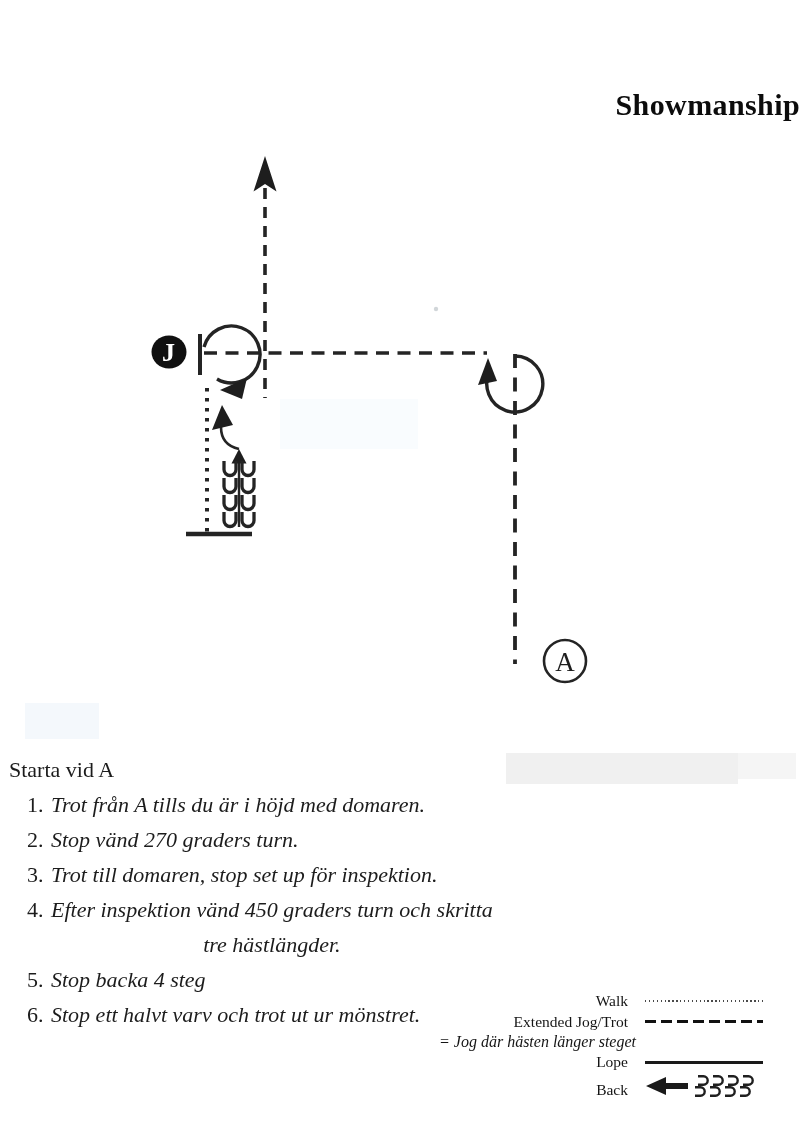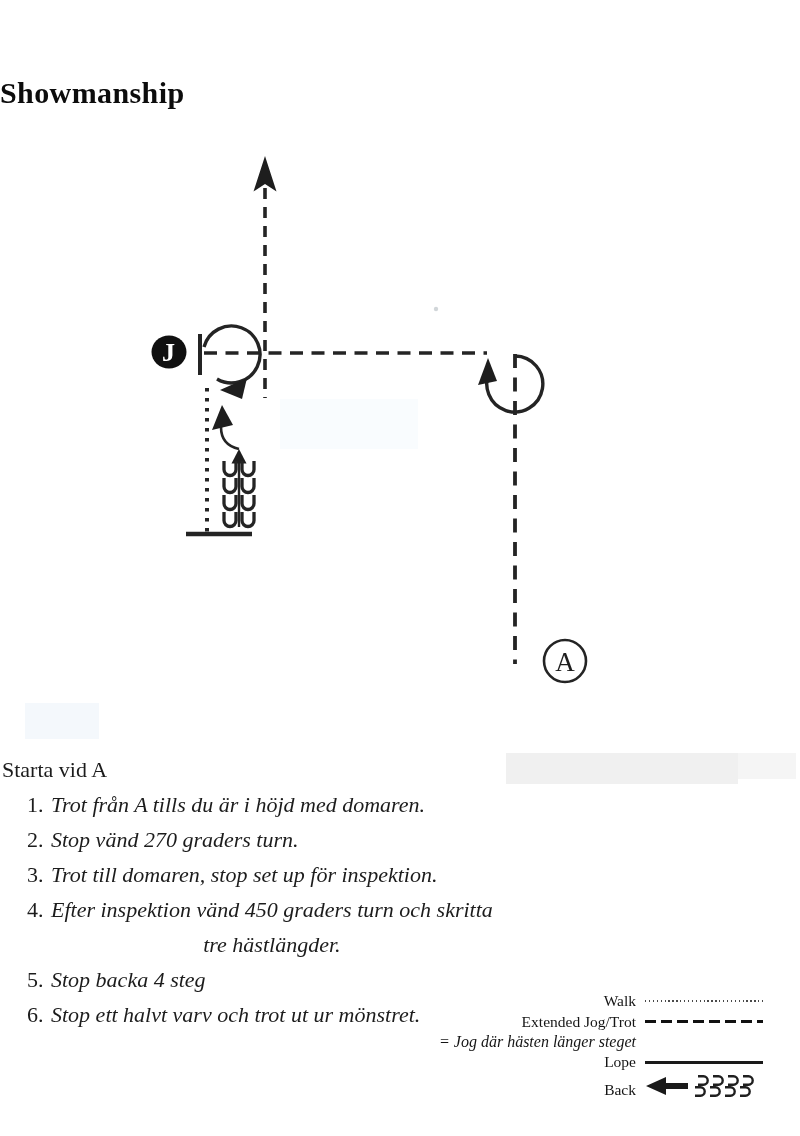--- a/index.html
+++ b/index.html
@@ -1,34 +1,34 @@
 <!DOCTYPE html>
 <html><head>
 <meta charset="utf-8">
 <style>
   html,body{margin:0;padding:0;background:#fff;}
   .page{position:relative;width:800px;height:1136px;background:#ffffff;overflow:hidden;
         font-family:"Liberation Serif",serif;color:#1c1c1c;}
-  .title{position:absolute;top:76px;left:0;width:100%;text-align:left;
+  .title{position:absolute;top:88px;left:0;width:100%;text-align:right;
          font-size:30px;font-weight:bold;color:#0c0c0c;letter-spacing:.4px;}
   svg.diagram{position:absolute;left:0;top:0;width:800px;height:1136px;}
 
   
   .instructions{position:absolute;left:0;top:752px;width:630px;font-size:22px;line-height:35px;}
-  .intro{padding-left:2px;}
+  .intro{padding-left:9px;}
   .item{display:flex;}
   .item .num{flex:0 0 24px;margin-left:27px;}
   .item .txt{max-width:514px;font-style:italic;}
   .item .cont{display:block;text-align:center;}
 
   
   .legend{position:absolute;top:991px;right:37px;font-size:15.5px;color:#151515;}
   .lrow{display:flex;align-items:center;justify-content:flex-end;height:20.4px;}
   .lrow-back{height:26px;align-items:flex-end;}
-  .llabel{margin-right:9px;white-space:nowrap;}
+  .llabel{margin-right:17px;white-space:nowrap;}
   .lnote{font-size:16px;padding-right:127px;white-space:nowrap;font-style:italic;}
   .lsample{width:118px;flex:0 0 118px;}
   .ls-walk{height:1.8px;background:repeating-linear-gradient(90deg,#4a4a4a 0 1.3px,transparent 1.3px 3.9px);}
   .ls-jog{height:2.2px;background:repeating-linear-gradient(90deg,#222 0 7px,transparent 7px 11.5px);}
   .ls-xjog{height:3.8px;background:repeating-linear-gradient(90deg,#111 0 11px,transparent 11px 16px);}
   .ls-lope{height:2.4px;background:#1a1a1a;}
   .backsvg{width:118px;height:26px;display:block;}
 
   
   .artifact{position:absolute;pointer-events:none;}

